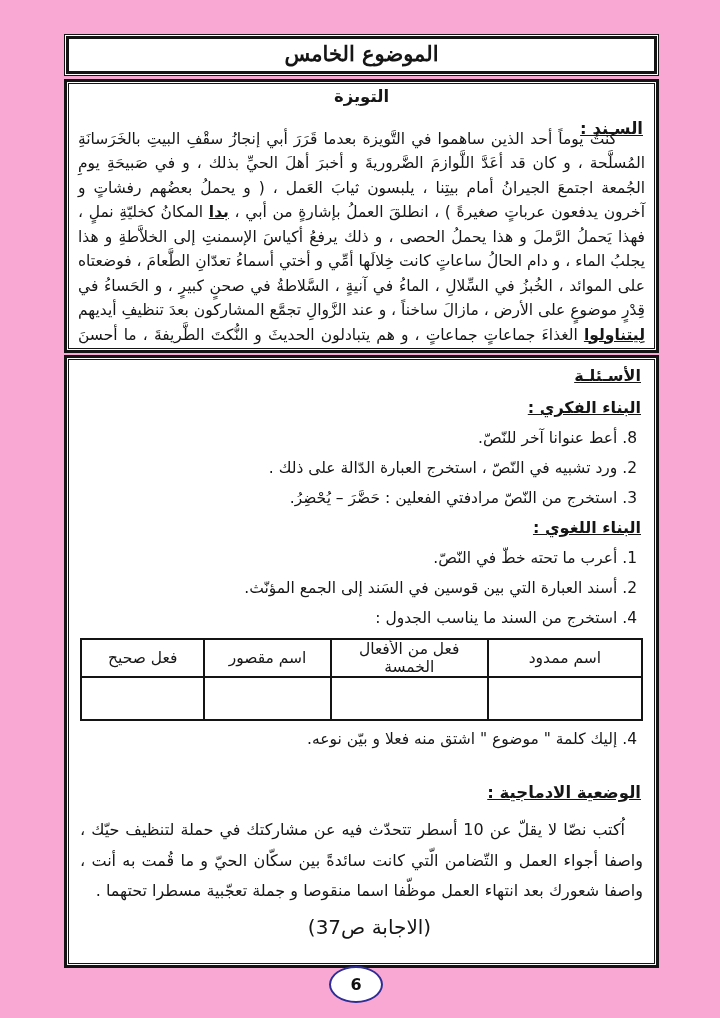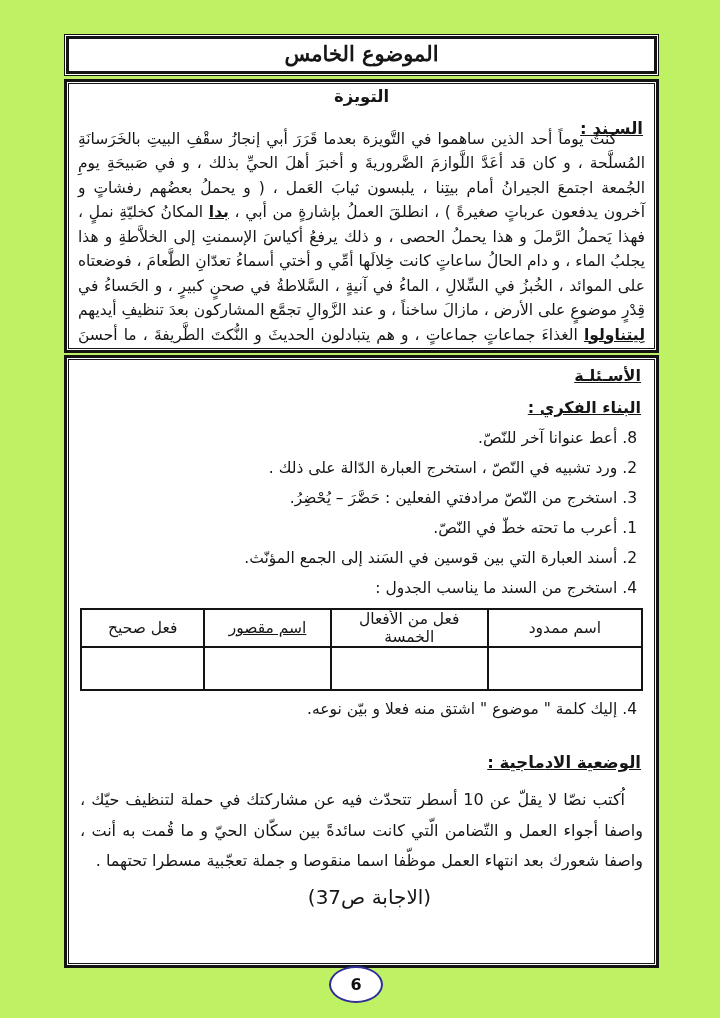--- a/index.html
+++ b/index.html
@@ -5,21 +5,21 @@
   html,body{margin:0;padding:0;}
   body{
     background:#e9e9e6;
     font-family:"DejaVu Sans", sans-serif;
     color:#161616;
   }
   .page{
     position:relative;
     width:720px;height:1018px;
     margin:0 auto;
-    background:#bef264;
+    background:#f9a8d4;
     overflow:hidden;
   }
   
   .title-box{
     position:absolute;left:64px;top:34px;width:595px;
     border:1px solid #141414;background:#fff;padding:1px;
     box-sizing:border-box;
   }
   .title-box-inner{
     border:3px solid #141414;
@@ -75,21 +75,21 @@
     width:100%;border-collapse:collapse;direction:rtl;
     margin:3px 0 8px;
   }
   table.grid th, table.grid td{
     border:2px solid #141414;
     font-weight:normal;font-size:15.5px;
     text-align:center;padding:0;
   }
   table.grid th{height:29px;}
   table.grid td{height:41px;}
-  .c1{width:27.5%;} .c2{width:28%;} .c3{width:22.5%;text-decoration:underline;} .c4{width:22%;}
+  .c1{width:27.5%;} .c2{width:28%;} .c3{width:22.5%;} .c4{width:22%;}
 
   .idmajiya-heading{
     font-weight:bold;text-decoration:underline;
     font-size:16.5px;line-height:20px;margin:34px 2px 12px 0;
   }
   .idmajiya-body{
     direction:rtl;text-align:justify;
     font-size:16px;line-height:30.5px;text-indent:18px;margin:0;
   }
   .answer-ref{
@@ -132,20 +132,21 @@
   <div id="q-box" class="outer-box">
     <div class="inner-box q-content">
 
       <div class="sec-heading">الأسـئلـة</div>
 
       <div class="sub-heading">البناء الفكري :</div>
       <div class="q-item">8. أعط عنوانا آخر للنّصّ.</div>
       <div class="q-item">2. ورد تشبيه في النّصّ ، استخرج العبارة الدّالة على ذلك .</div>
       <div class="q-item">3. استخرج من النّصّ مرادفتي الفعلين : حَضَّرَ – يُحْضِرُ.</div>
 
+      <div class="sub-heading">البناء اللغوي :</div>
       <div class="q-item">1. أعرب ما تحته خطّ في النّصّ.</div>
       <div class="q-item">2. أسند العبارة التي بين قوسين في السَند إلى الجمع المؤنّث.</div>
       <div class="q-item">4. استخرج من السند ما يناسب الجدول :</div>
 
       <table class="grid">
         <tbody>
             <tr>
           <th class="c1">اسم ممدود</th>
           <th class="c2">فعل من الأفعال الخمسة</th>
           <th class="c3">اسم مقصور</th>

